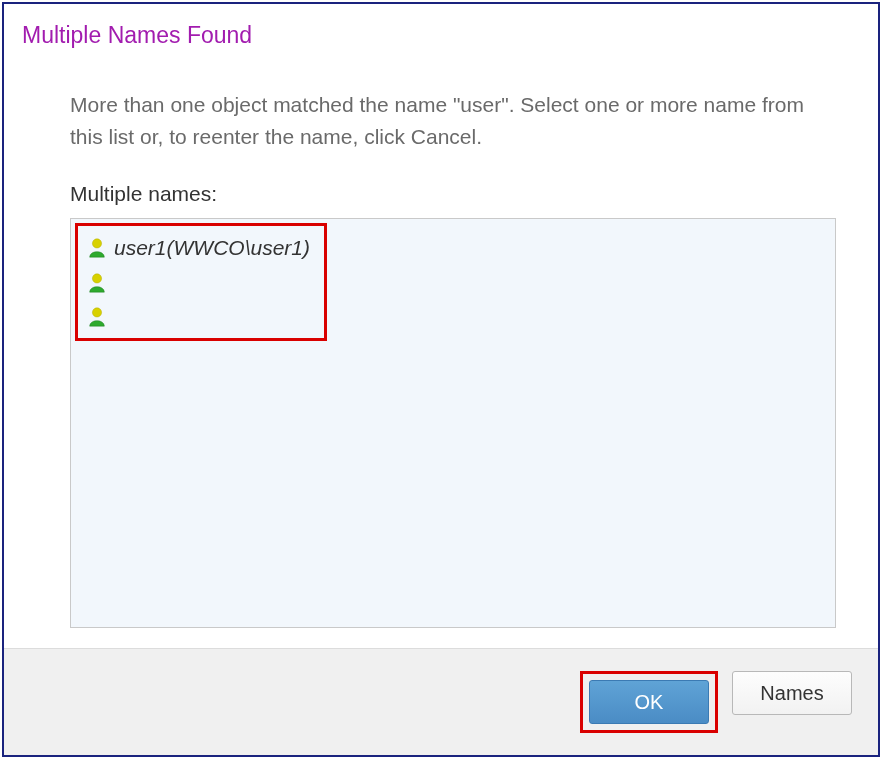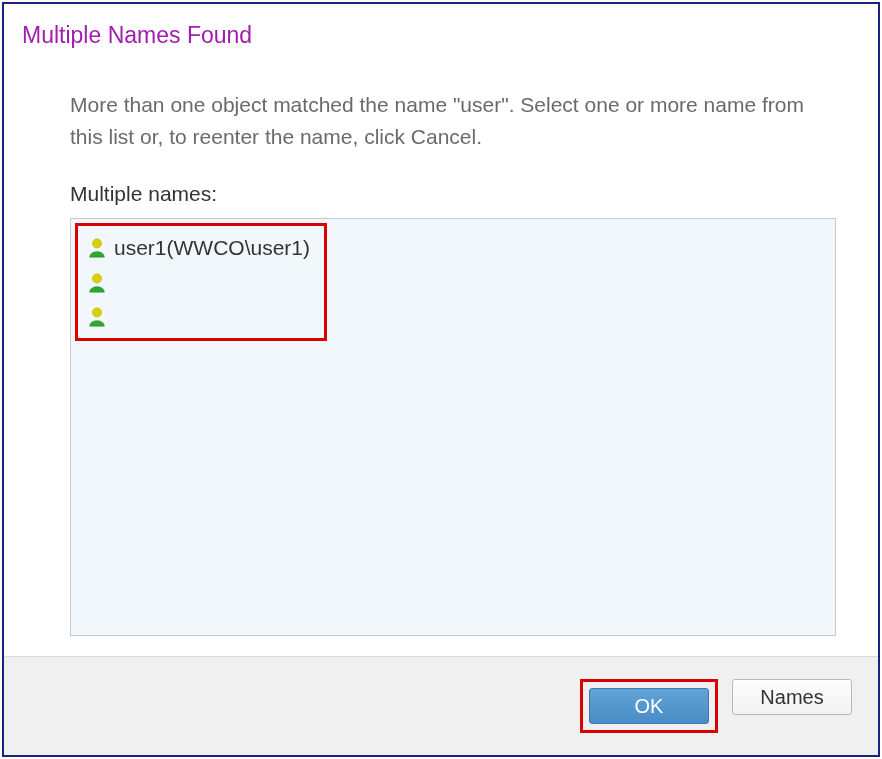--- a/index.html
+++ b/index.html
@@ -49,20 +49,21 @@
       flex: 1;
       border: 1px solid #c9c9c9;
       background: #f2f7fc;
       overflow: auto;
     }
     .highlight-box {
       border: 3px solid #d90000;
       display: inline-block;
       padding: 4px 10px 4px 4px;
       margin: 4px;
+      font-style: italic;
     }
     .list-item {
       display: flex;
       align-items: center;
       gap: 6px;
       font-size: 21px;
       color: #333333;
       padding: 6px 4px;
     }
     .user-icon {
@@ -73,21 +74,21 @@
     .dialog-footer {
       background: #f0f0f0;
       border-top: 1px solid #dcdcdc;
       padding: 22px 26px;
       display: flex;
       justify-content: flex-end;
       gap: 14px;
     }
     .btn {
       min-width: 120px;
-      height: 36px;
+      height: 44px;
       font-size: 20px;
       border-radius: 3px;
       cursor: pointer;
       padding: 0 24px;
     }
     .btn-primary {
       background: linear-gradient(to bottom, #5fa3d6, #4a8cc5);
       border: 1px solid #3b7ab3;
       color: #ffffff;
     }

